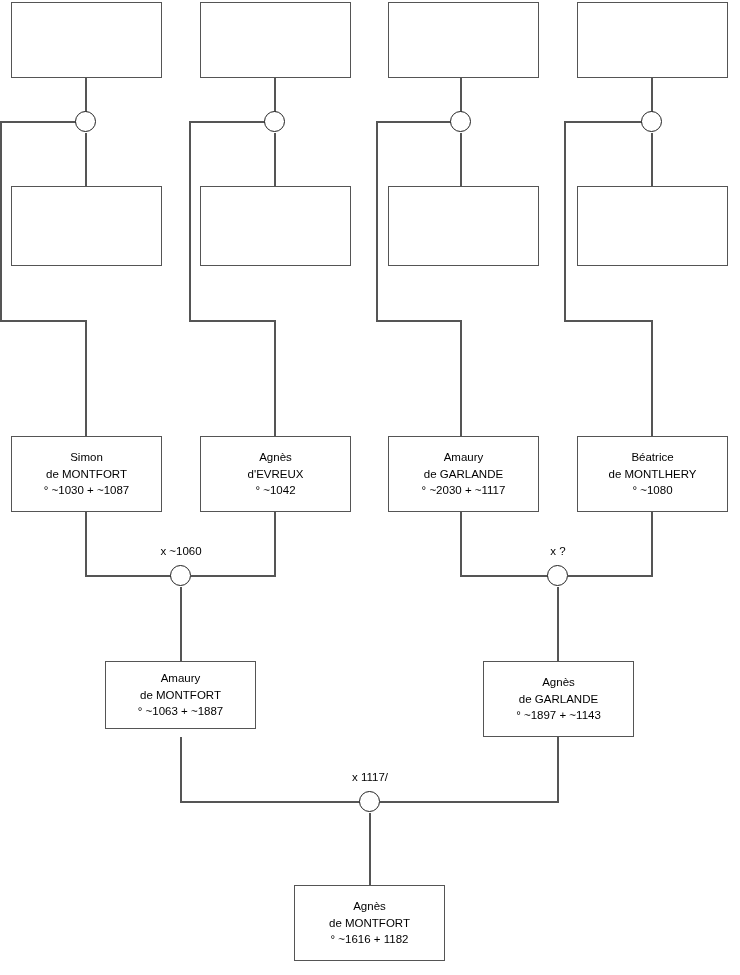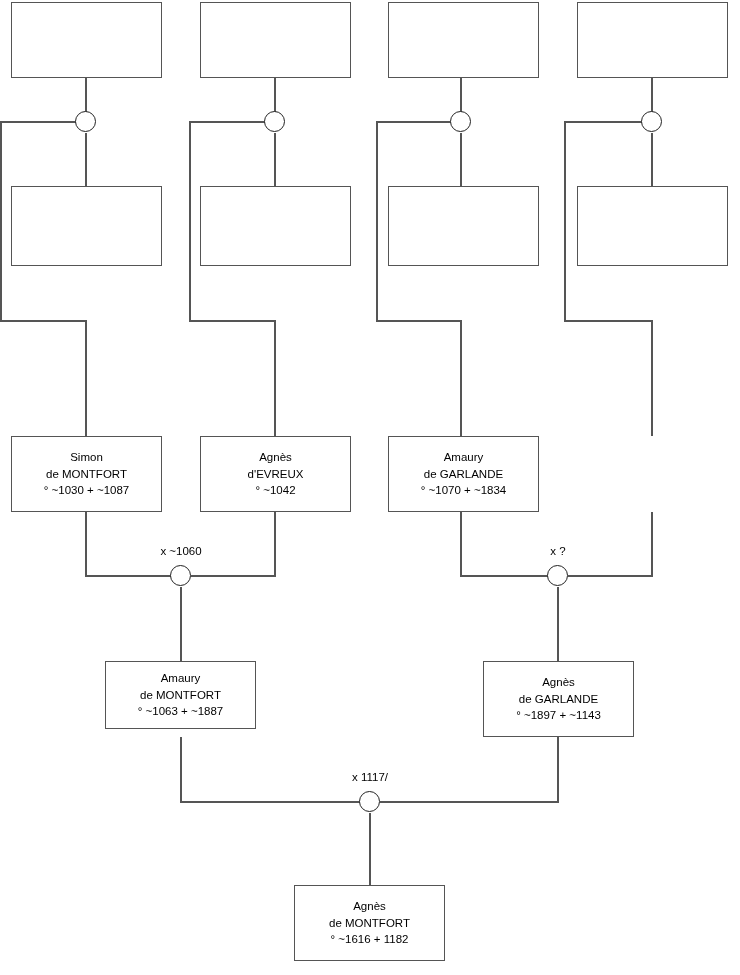--- a/index.html
+++ b/index.html
@@ -166,23 +166,28 @@
 
   <div class="person-box" id="box-9" style="left:200px; top:436px; width:151px; height:76px;">
     <span class="line">Agnès</span>
     <span class="line">d'EVREUX</span>
     <span class="line">° ~1042</span>
   </div>
 
   <div class="person-box" id="box-10" style="left:388px; top:436px; width:151px; height:76px;">
     <span class="line">Amaury</span>
     <span class="line">de GARLANDE</span>
-    <span class="line">° ~1070 + ~1834</span>
-  </div>
-
+    <span class="line">° ~2030 + ~1117</span>
+  </div>
+
+  <div class="person-box" id="box-11" style="left:577px; top:436px; width:151px; height:76px;">
+    <span class="line">Béatrice</span>
+    <span class="line">de MONTLHERY</span>
+    <span class="line">° ~1080</span>
+  </div>
 
   <div class="person-box" id="box-12" style="left:105px; top:661px; width:151px; height:68px;">
     <span class="line">Amaury</span>
     <span class="line">de MONTFORT</span>
     <span class="line">° ~1063 + ~1887</span>
   </div>
 
   <div class="person-box" id="box-13" style="left:483px; top:661px; width:151px; height:76px;">
     <span class="line">Agnès</span>
     <span class="line">de GARLANDE</span>

